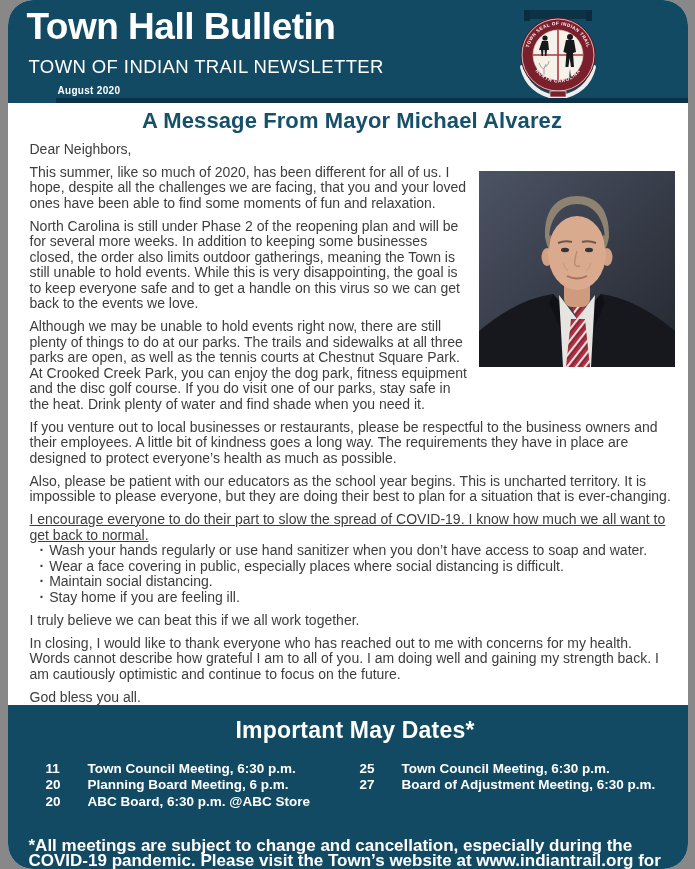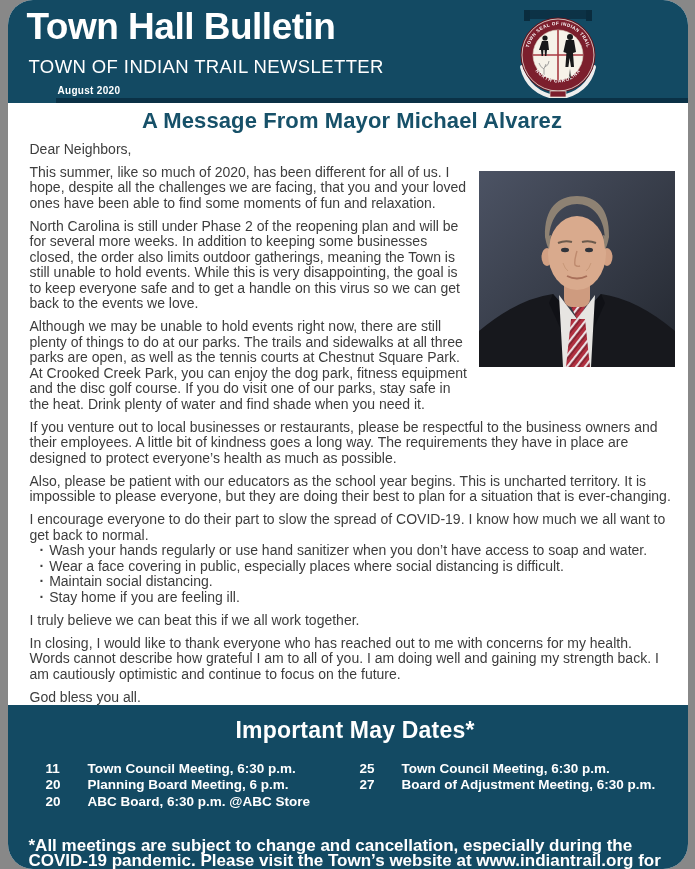--- a/index.html
+++ b/index.html
@@ -48,21 +48,21 @@
   .letter{font-size:14px;line-height:15.5px;}
   .letter p{margin:7.5px 0;}
   .photo{
     float:right;width:196px;height:196px;margin:29px 0 16px 10px;
     display:block;
   }
   .photo svg{display:block;width:100%;height:100%;}
   .guidelines{list-style:none;margin:0;padding:0 0 0 10px;}
   .guidelines li{line-height:15.5px;}
   .guidelines li::before{content:"·";font-weight:700;margin-right:5px;}
-  .intro{margin-bottom:0 !important;}
+  .intro{margin-bottom:0 !important;text-decoration:underline;}
   .sig{line-height:15.5px;margin-top:8px;}
   
   .events{
     position:absolute;left:0;bottom:0;width:695px;height:164px;
     background:var(--c-footer-bg);color:var(--c-footer-text);
     padding-top:12px;
   }
   .events-title{
     text-align:center;font-size:23px;font-weight:700;letter-spacing:0.2px;
     margin-bottom:17px;

